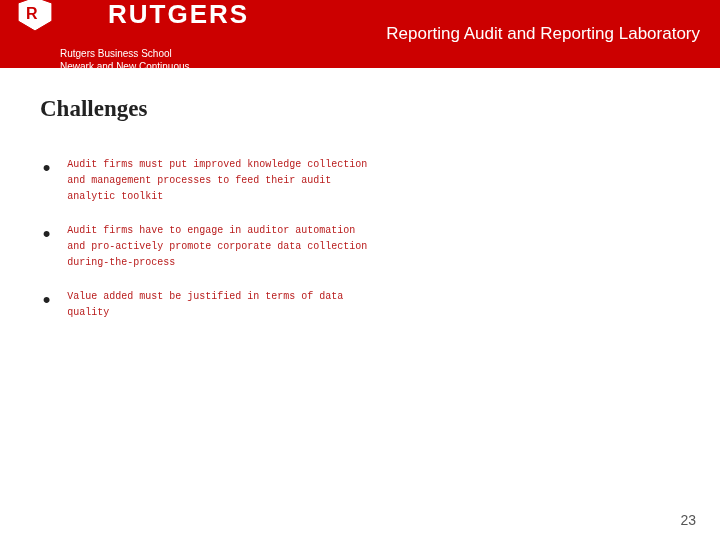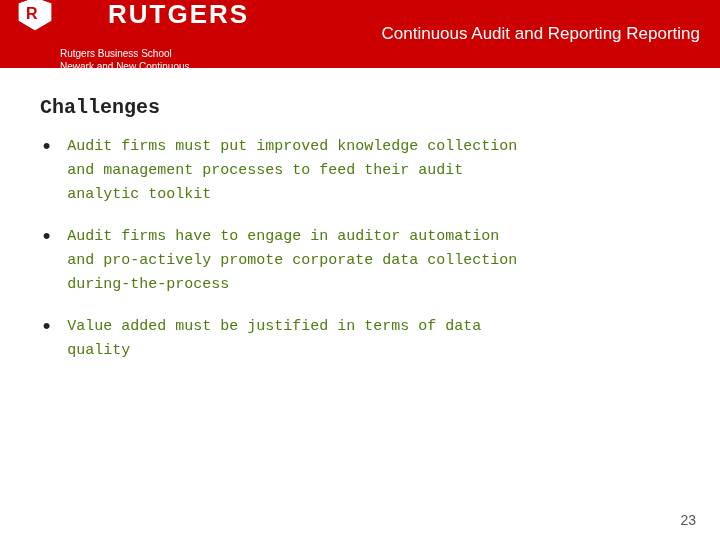--- a/index.html
+++ b/index.html
@@ -66,25 +66,25 @@
       font-weight: normal;
       text-align: right;
     }
 
     
     .content {
       padding: 28px 40px 20px 40px;
     }
 
     .page-title {
-      font-family: Liberation Mono, monospace;
-      font-size: 20px;
+      font-family: Liberation Serif, serif;
+      font-size: 23px;
       font-weight: bold;
       color: #222222;
-      margin-bottom: 16px;
+      margin-bottom: 35px;
     }
 
     .bullet-list {
       list-style: none;
       padding: 0;
     }
 
     .bullet-list li {
       display: flex;
       align-items: flex-start;
@@ -98,22 +98,22 @@
       color: #222222;
       font-size: 22px;
       margin-right: 14px;
       margin-top: -2px;
       flex-shrink: 0;
       line-height: 1.4;
     }
 
     .bullet-text {
       font-family: 'Courier New', Courier, monospace;
-      font-size: 15px;
-      color: #4d7c0f;
+      font-size: 10px;
+      color: #b91c1c;
       line-height: 1.6;
     }
 
     
     .page-number {
       position: absolute;
       bottom: 12px;
       right: 24px;
       font-family: Arial, sans-serif;
       font-size: 14px;
@@ -140,21 +140,21 @@
         <polygon points="19,2 36,8 36,26 19,36 2,26 2,8" fill="none" stroke="#cc0000" stroke-width="0.5"></polygon>
         <text x="10" y="24" font-size="16" font-weight="900" fill="#cc0000" font-family="Arial">R</text>
       </svg>
       <span class="logo-text-rutgers">RUTGERS</span>
     </div>
     <div class="logo-subtitle">
       <span>Rutgers Business School</span><br>
       <span>Newark and New Continuous</span>
     </div>
   </div>
-  <div class="header-title">Continuous Audit and Reporting Reporting</div>
+  <div class="header-title">Reporting Audit and Reporting Laboratory</div>
 </div>
 
 <div class="content">
   <h1 class="page-title">Challenges</h1>
 
   <ul class="bullet-list">
 
     <li>
       <span class="bullet-dot">•</span>
       <span class="bullet-text">Audit firms must put improved knowledge collection<br>and management processes to feed their audit<br>analytic toolkit</span>

